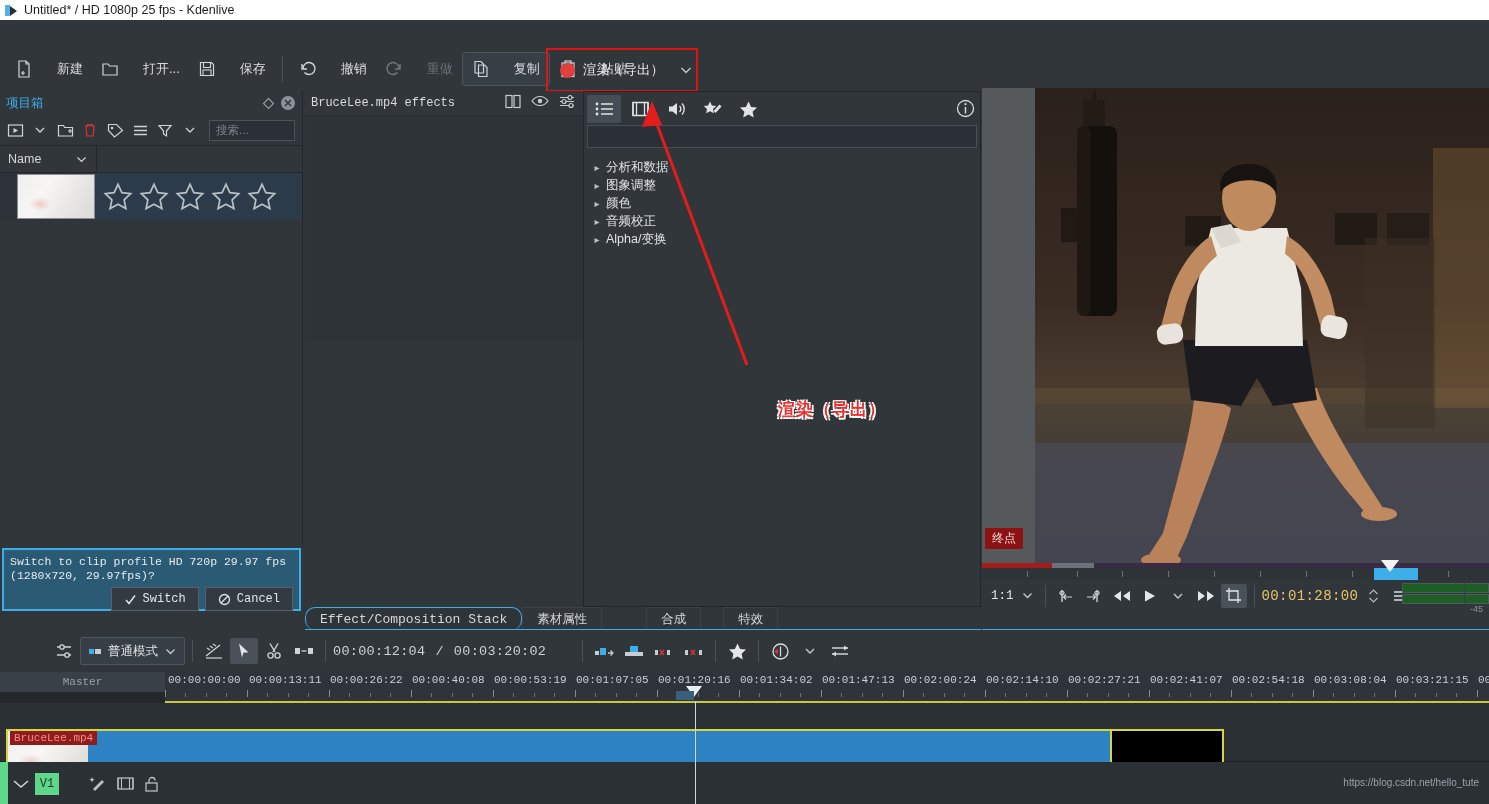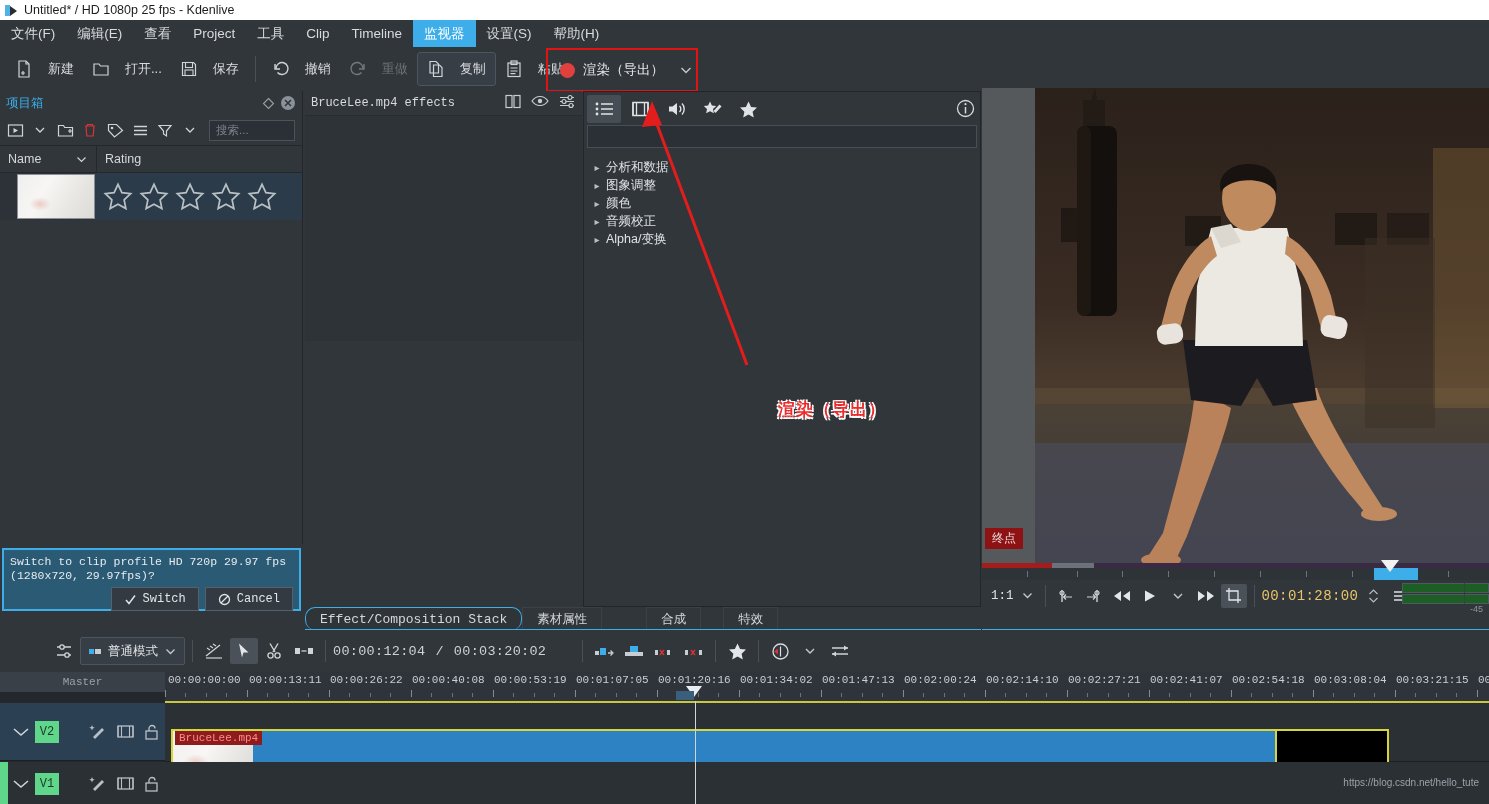--- a/index.html
+++ b/index.html
@@ -13,21 +13,21 @@
   .title-ico .t{position:absolute;left:5px;top:2px;width:0;height:0;border-left:7px solid #2a2e32;border-top:5px solid transparent;border-bottom:5px solid transparent;}
   .title-text{font-size:12.5px;color:#1c1c1c;font-family:"Liberation Sans",sans-serif;}
 
   
   .menubar{position:absolute;left:0;top:20px;width:1489px;height:27px;background:#31363b;display:flex;align-items:stretch;}
   .menu-item{display:flex;align-items:center;padding:0 11px;font-size:13.5px;color:#d8dbdd;cursor:default;}
   .menu-item.active{background:#3daee9;color:#fff;}
 
   
   .toolbar{position:absolute;left:0;top:47px;width:1489px;height:44px;background:#31363b;display:flex;align-items:center;padding-left:6px;box-sizing:border-box;}
-  .tb-btn{display:flex;align-items:center;gap:15px;height:32px;padding:0 9px;border-radius:3px;font-size:13px;color:#d9dcde;cursor:default;}
+  .tb-btn{display:flex;align-items:center;gap:24px;height:32px;padding:0 9px;border-radius:3px;font-size:13px;color:#d9dcde;cursor:default;}
   .tb-btn.framed{border:1px solid #4c5560;background:#383e45;}
   .tb-btn.disabled{color:#6d7479;}
   .tb-sep{width:1px;height:26px;background:#4a5058;margin:0 7px;}
   .tb-ico{width:18px;height:18px;flex:none;}
 
   .render-wrap{position:absolute;left:546px;top:48px;width:152px;height:44px;border:2px solid #e11414;box-sizing:border-box;}
   .render-btn{position:absolute;left:552px;top:54px;height:32px;display:flex;align-items:center;gap:8px;padding:0 8px;color:#e6e9eb;font-size:13.5px;}
   .render-dot{width:15px;height:15px;border-radius:50%;background:#e0413f;flex:none;}
 
   
@@ -151,32 +151,20 @@
 <div id="app">
 
   <div class="titlebar">
     <span class="title-ico">
         <span class="b"></span>
         <span class="t"></span>
       </span>
     <span class="title-text">Untitled* / HD 1080p 25 fps - Kdenlive</span>
   </div>
 
-  <div class="menubar">
-    <div class="menu-item">文件(F)</div>
-    <div class="menu-item">编辑(E)</div>
-    <div class="menu-item">查看</div>
-    <div class="menu-item">Project</div>
-    <div class="menu-item">工具</div>
-    <div class="menu-item">Clip</div>
-    <div class="menu-item">Timeline</div>
-    <div class="menu-item active">监视器</div>
-    <div class="menu-item">设置(S)</div>
-    <div class="menu-item">帮助(H)</div>
-  </div>
 
   <div class="toolbar">
     <div class="tb-btn">
       <svg class="tb-ico" viewBox="0 0 18 18">
           <path d="M4 1h7l3 3v13H4z" fill="none" stroke="#cfd4d8" stroke-width="1.2"></path>
           <path d="M11 1v3h3" fill="none" stroke="#cfd4d8" stroke-width="1.2"></path>
           <path d="M6 13h4M8 11v4" stroke="#cfd4d8" stroke-width="1.2"></path>
         </svg>
       <span>新建</span>
     </div>
@@ -298,21 +286,20 @@
         <span>搜索...</span>
       </span>
     </div>
     <div class="bin-cols">
       <span class="bcol name">
         <span>Name</span>
         <svg width="13" height="13" viewBox="0 0 13 13">
             <path d="M2.5 4.5l4 4 4-4" fill="none" stroke="#cfd4d8" stroke-width="1.2"></path>
           </svg>
       </span>
-      <span class="bcol rating">Rating</span>
     </div>
     <div class="bin-row">
       <span class="indent"></span>
       <span class="thumb"></span>
       <span class="rate">
         <svg class="star" viewBox="0 0 24 24">
             <path d="M12 2.5l2.9 6.2 6.6.8-4.9 4.6 1.3 6.6L12 17.4l-5.9 3.3 1.3-6.6L2.5 9.5l6.6-.8z" fill="none" stroke="#b9c0c6" stroke-width="1.3"></path>
           </svg>
         <svg class="star" viewBox="0 0 24 24">
             <path d="M12 2.5l2.9 6.2 6.6.8-4.9 4.6 1.3 6.6L12 17.4l-5.9 3.3 1.3-6.6L2.5 9.5l6.6-.8z" fill="none" stroke="#b9c0c6" stroke-width="1.3"></path>
@@ -799,47 +786,20 @@
       <span class="sm" style="left:1250px"></span>
       <span class="sm" style="left:1271px"></span>
       <span class="sm" style="left:1291px"></span>
 
       <span class="zone"></span>
       <span class="ph-tri" style="left:521px;top:14px"></span>
       <span style="position:absolute;left:511px;top:19px;width:18px;height:9px;background:#3a5f7d"></span>
     </div>
 
     <div class="trk" style="top:31px">
-      <div class="trk-head sel" style="height:58px">
-        <span class="th-left"></span>
-        <span class="th-exp">
-            <svg width="20" height="14" viewBox="0 0 20 14">
-              <path d="M3 4l7 6 7-6" fill="none" stroke="#cfd4d8" stroke-width="1.6"></path>
-            </svg>
-          </span>
-        <span class="th-name">V2</span>
-        <span class="th-ico" style="margin-left:26px">
-            <svg width="19" height="19" viewBox="0 0 19 19">
-              <path d="M4 15l9-9 2 2-9 9z" fill="#b9bfc5"></path>
-              <path d="M3 3l.8 2 2 .8-2 .8L3 8.6l-.8-2-2-.8 2-.8z" fill="#b9bfc5"></path>
-            </svg>
-          </span>
-        <span class="th-ico">
-            <svg width="19" height="17" viewBox="0 0 19 17">
-              <rect x="2" y="3" width="15" height="11" fill="none" stroke="#b9bfc5" stroke-width="1.3"></rect>
-              <path d="M2 3v11M17 3v11M5.5 3v11M13.5 3v11" stroke="#b9bfc5" stroke-width="1.1"></path>
-            </svg>
-          </span>
-        <span class="th-ico">
-            <svg width="17" height="18" viewBox="0 0 17 18">
-              <rect x="3" y="8" width="11" height="8" fill="none" stroke="#b9bfc5" stroke-width="1.3"></rect>
-              <path d="M6 8V5.5a3 3 0 0 1 6 0" fill="none" stroke="#b9bfc5" stroke-width="1.3"></path>
-            </svg>
-          </span>
-      </div>
       <div class="trk-body" style="height:58px;background:#2b3035">
         <div class="clip" style="left:6px;width:1150px">
           <span class="thumb"></span>
           <span class="nm">BruceLee.mp4</span>
           <span class="blk" style="left:1110px;width:40px"></span>
         </div>
         <div class="clip" style="left:1110px;width:114px;background:#000"></div>
       </div>
     </div>
 

